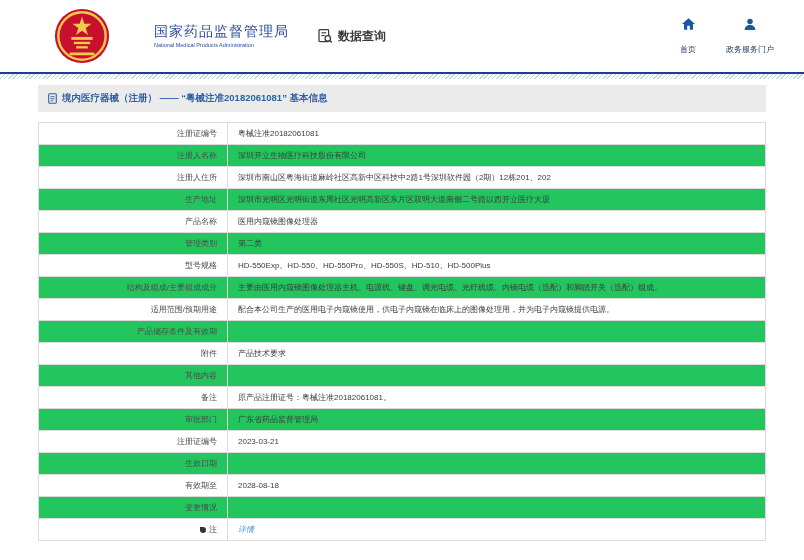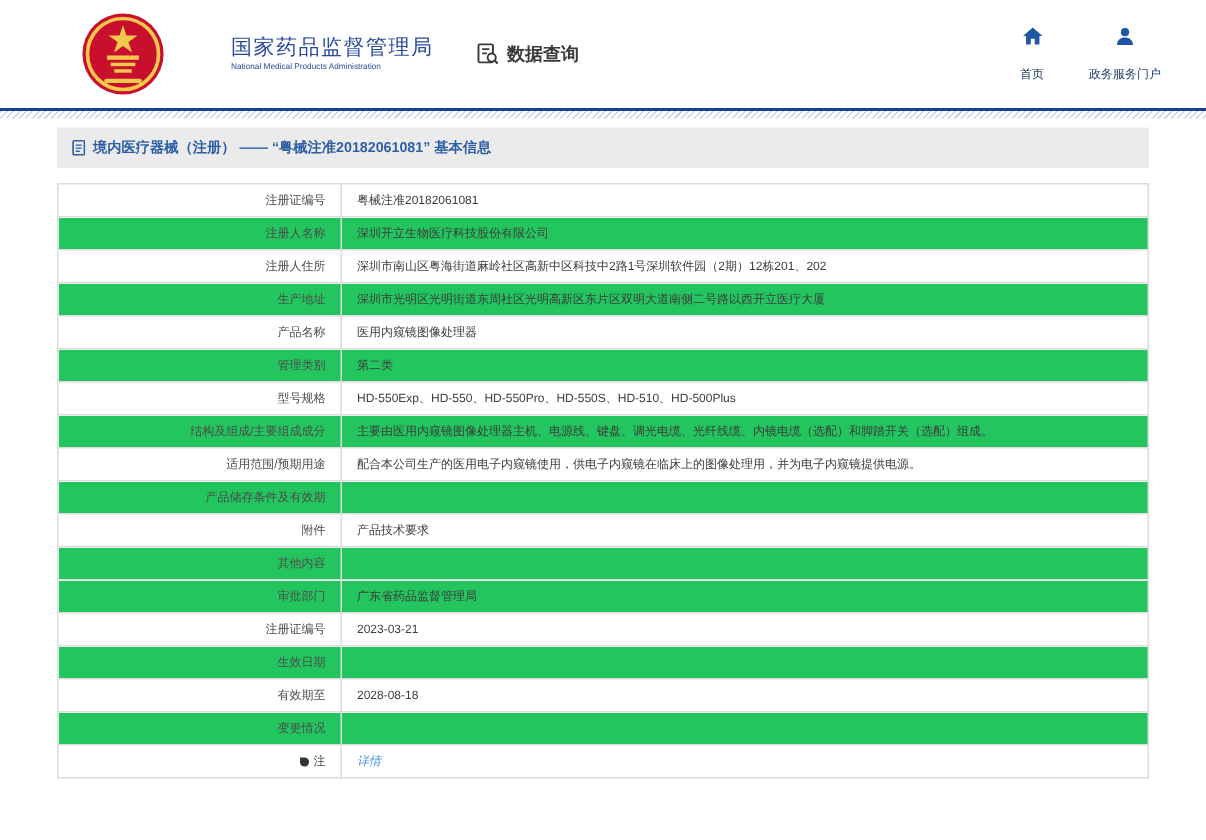--- a/index.html
+++ b/index.html
@@ -141,20 +141,24 @@
           <td class="value-cell"></td>
         </tr>
         <tr>
           <td class="label-cell">附件</td>
           <td class="value-cell">产品技术要求</td>
         </tr>
         <tr class="alt">
           <td class="label-cell">其他内容</td>
           <td class="value-cell"></td>
         </tr>
+        <tr>
+          <td class="label-cell">备注</td>
+          <td class="value-cell">原产品注册证号：粤械注准20182061081。</td>
+        </tr>
         <tr class="alt">
           <td class="label-cell">审批部门</td>
           <td class="value-cell">广东省药品监督管理局</td>
         </tr>
         <tr>
           <td class="label-cell">注册证编号</td>
           <td class="value-cell">2023-03-21</td>
         </tr>
         <tr class="alt">
           <td class="label-cell">生效日期</td>

